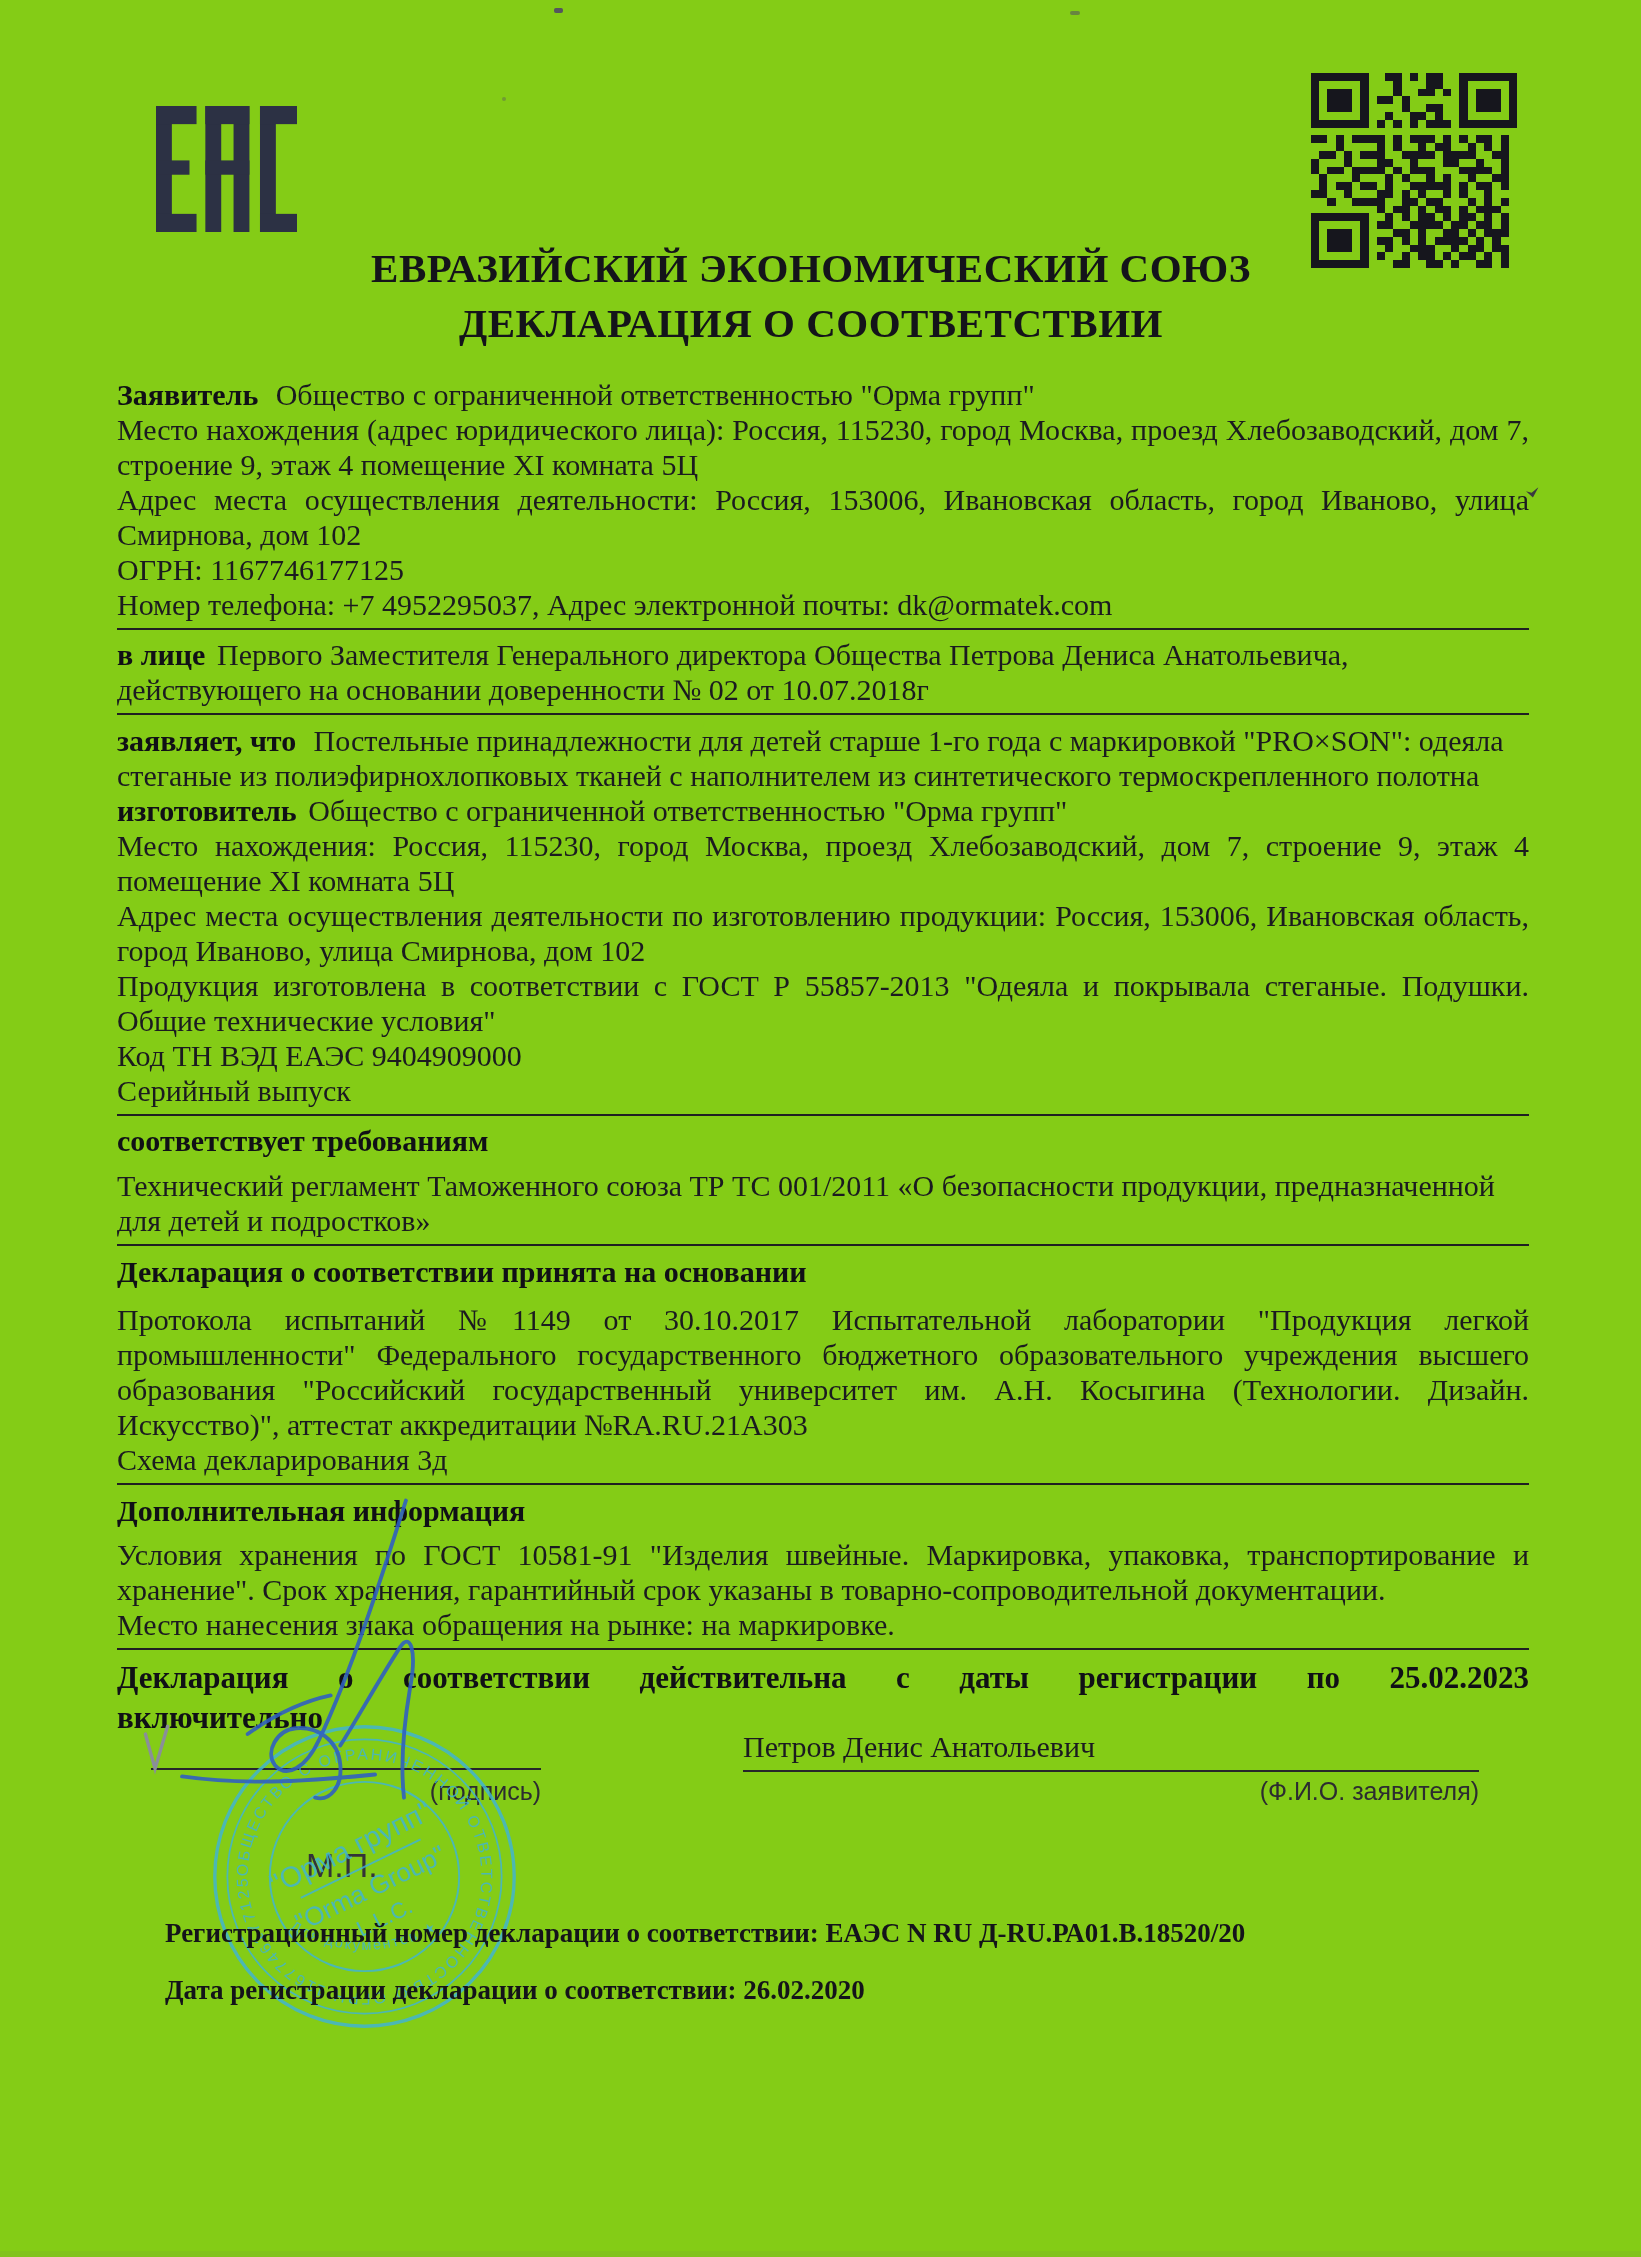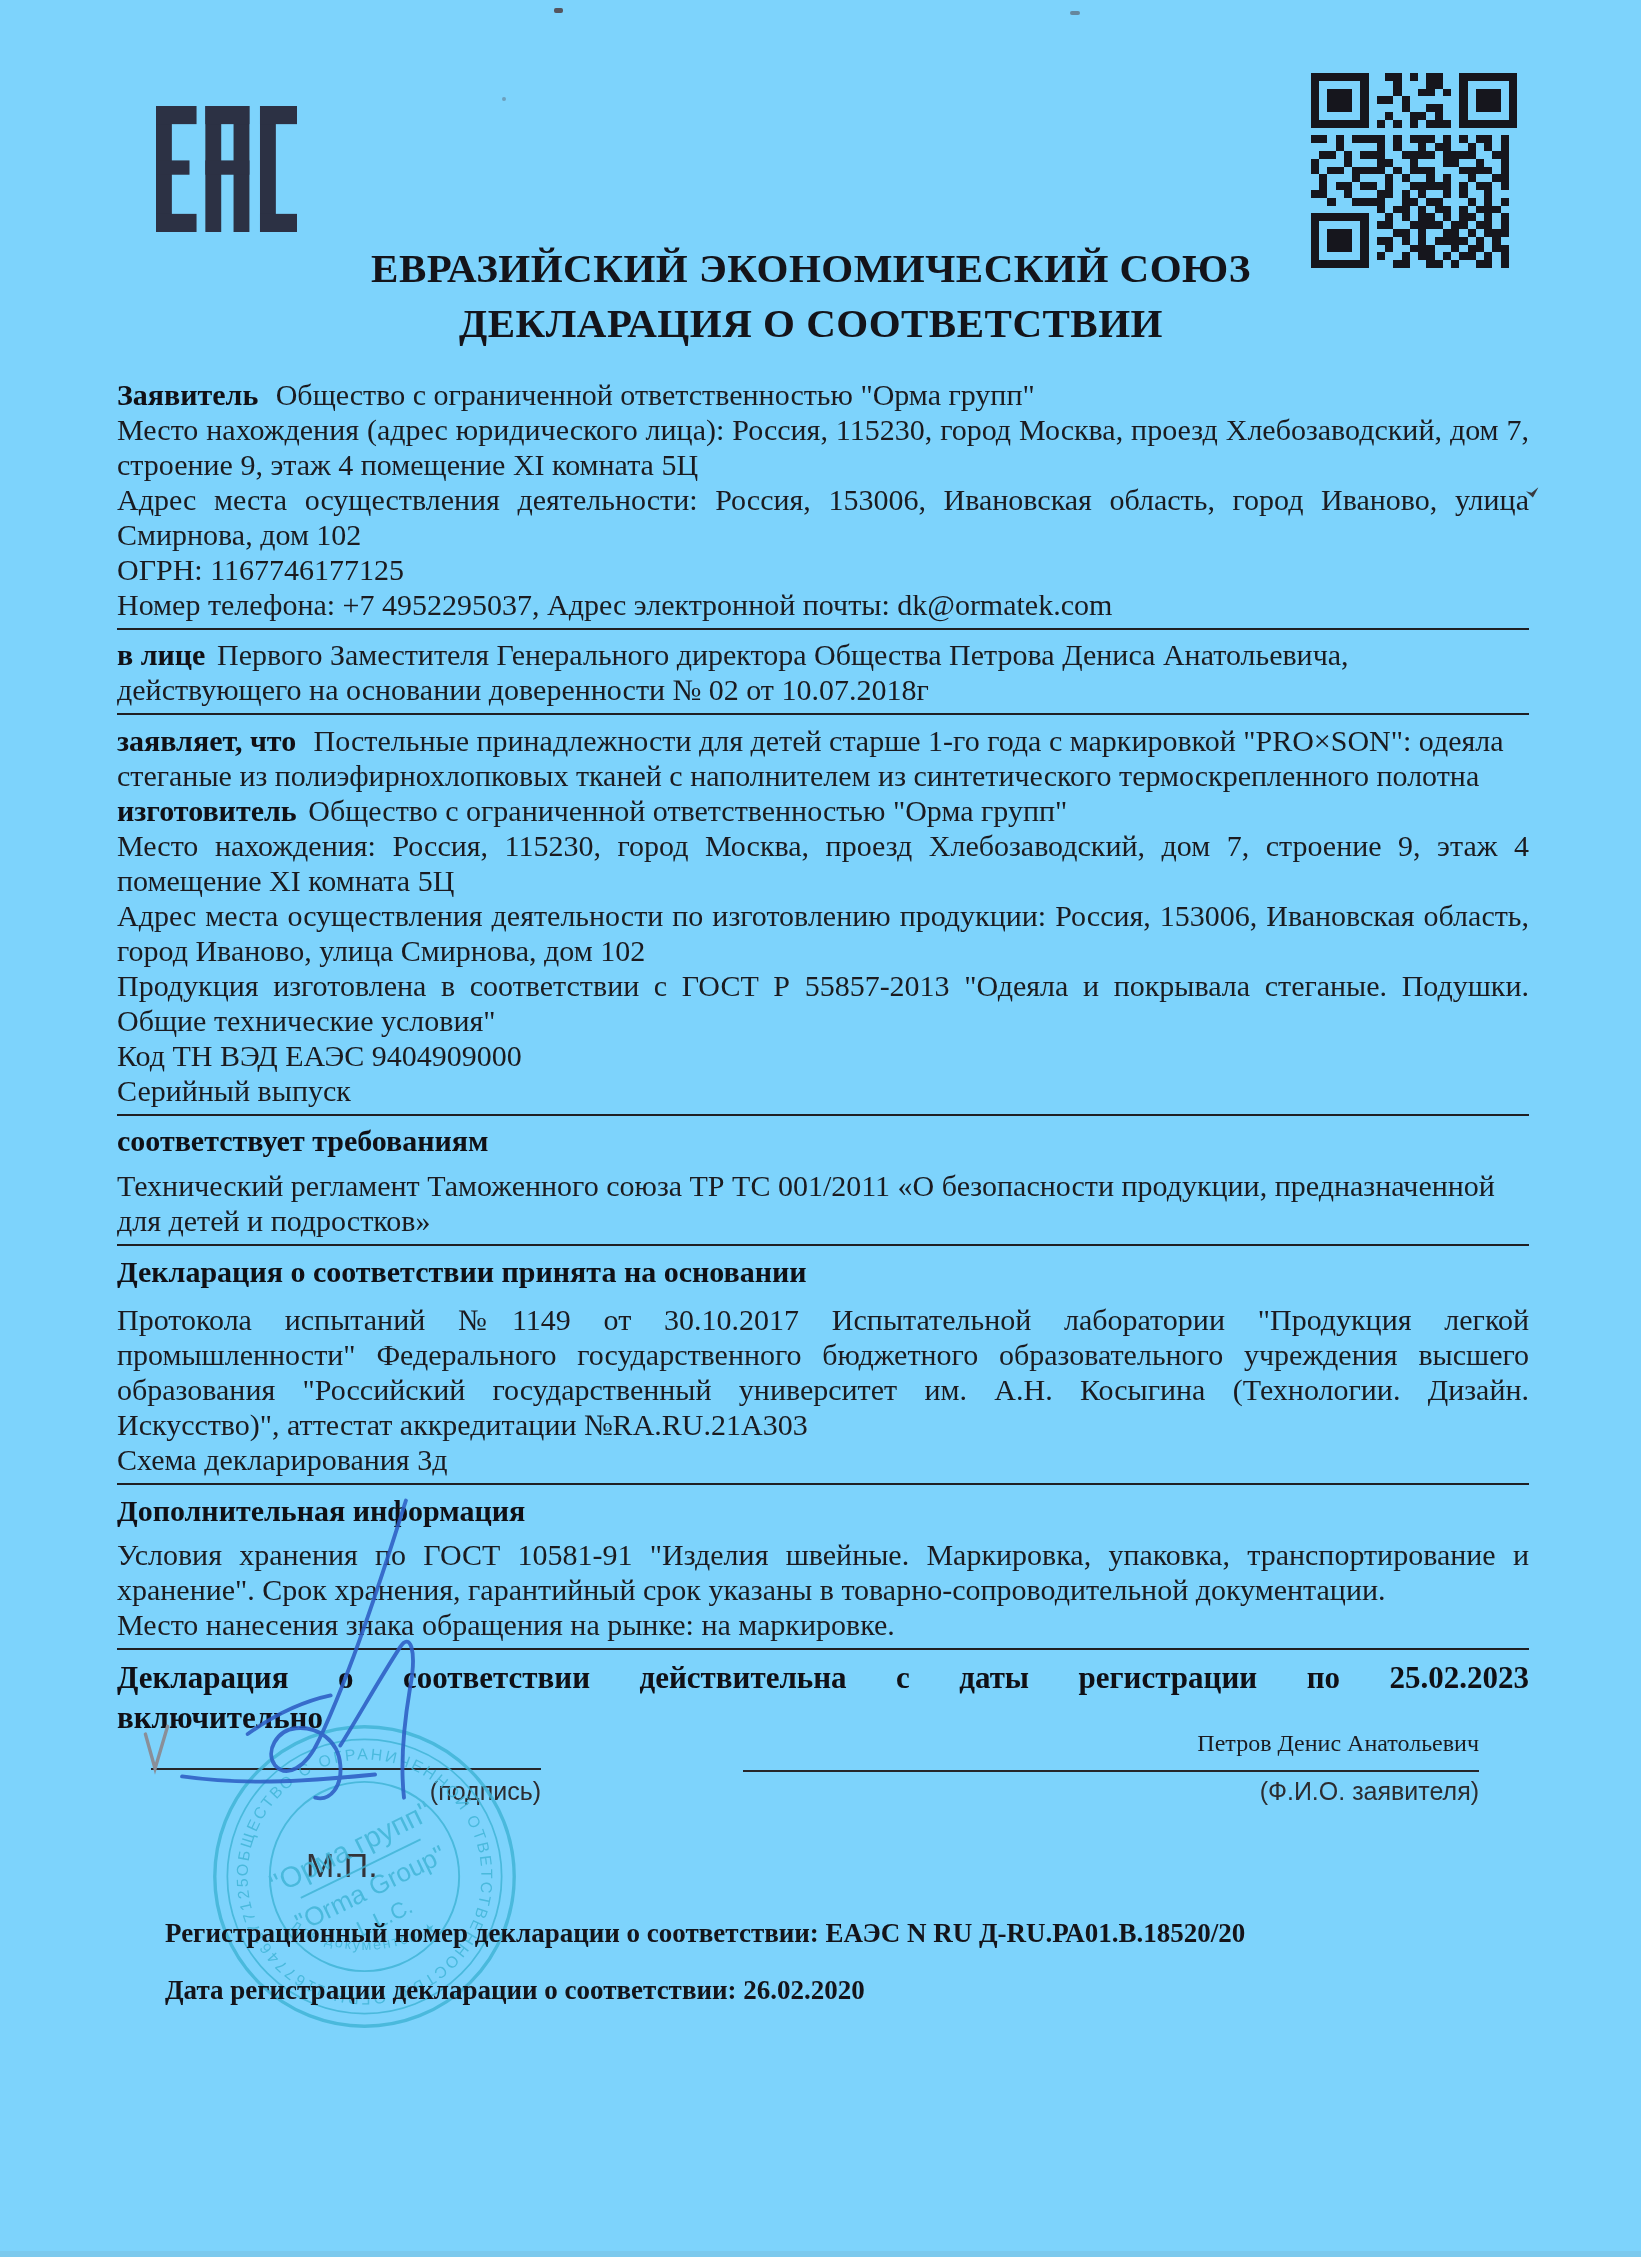--- a/index.html
+++ b/index.html
@@ -1,19 +1,19 @@
 <!DOCTYPE html>
 <html><head>
 <meta charset="utf-8">
 <style>
   html,body{margin:0;padding:0;background:#ffffff;}
   .page{
     position:relative;
     width:1641px;height:2257px;
-    background:#7dd3fc;
+    background:#84cc16;
     font-family:"Liberation Serif", serif;
     color:#1b1b20;
     overflow:hidden;
   }
   
   .eac{position:absolute;left:156px;top:106px;width:141px;height:126px;}
   .qr{position:absolute;left:1311px;top:73px;width:206px;height:195px;}
   .title{
     position:absolute;left:116px;top:241px;width:1390px;
     text-align:center;font-weight:bold;font-size:41px;line-height:55px;
@@ -31,21 +31,21 @@
   .gap-med{margin-right:11.6px;}
   .hr{border:0;border-top:2.9px solid #1f1f22;margin:5.8px 0 7.7px 0;}
   .hdr{font-weight:bold;color:#101016;margin-bottom:9.7px !important;}
   .hdr-b{margin-bottom:13.5px !important;}
   .validity{
     font-weight:bold;font-size:31px;line-height:40px;color:#101016;
     text-align:justify;margin-top:3.9px !important;
   }
   .validity-l1{text-align:justify;text-align-last:justify;}
   
-  .fio-name{position:absolute;left:743px;top:1730px;width:736px;text-align:right;font-size:24px;}
+  .fio-name{position:absolute;left:743px;top:1730px;width:736px;text-align:left;font-size:30px;}
   .sig-line{position:absolute;border-top:2.9px solid #26262a;height:0;}
   .sig-line.left{left:151px;top:1768px;width:390px;}
   .sig-line.right{left:743px;top:1770px;width:736px;}
   .cap{
     position:absolute;font-family:"Liberation Sans", sans-serif;
     font-size:25px;color:#2c2c30;text-align:right;
   }
   .cap.left{left:151px;top:1777px;width:390px;}
   .cap.right{left:743px;top:1777px;width:736px;}
   .mp{

